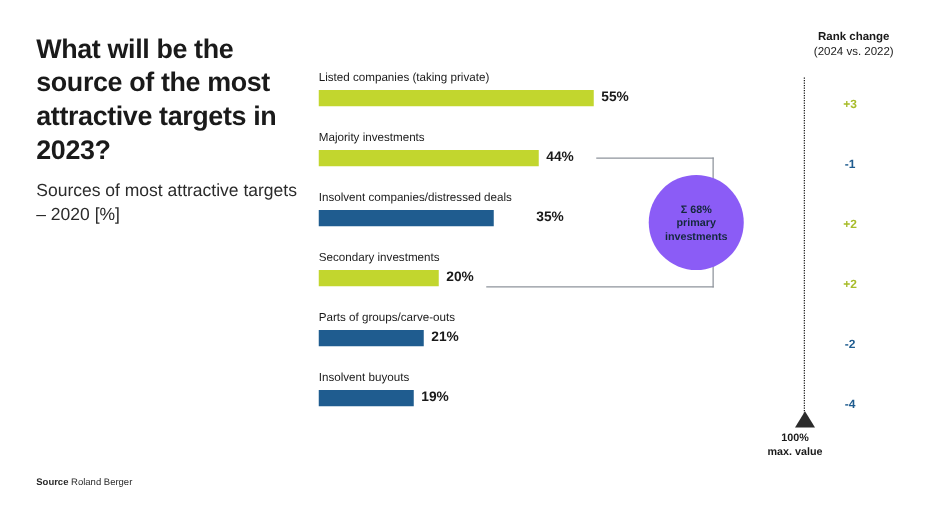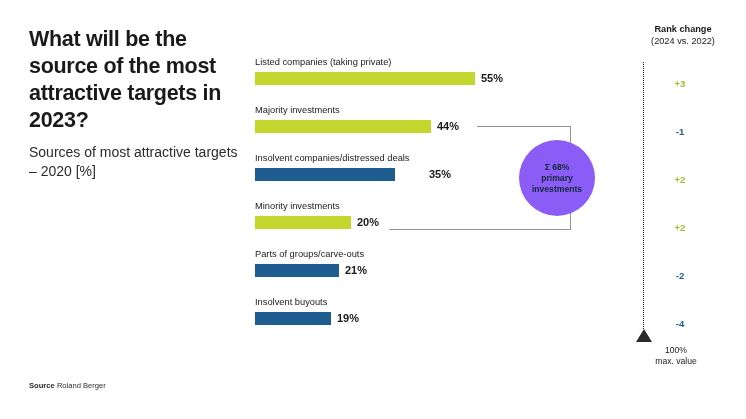--- a/index.html
+++ b/index.html
@@ -171,26 +171,26 @@
     left: 636px;
     top: 329px;
     width: 0;
     height: 0;
     border-left: 8px solid transparent;
     border-right: 8px solid transparent;
     border-bottom: 13px solid #2b2b2b;
   }
   #max-label {
     position: absolute;
-    left: 636px;
+    left: 596px;
     top: 345px;
     width: 80px;
     text-align: center;
     font-size: 8.6px;
-    font-weight: normal;
+    font-weight: bold;
     line-height: 1.3;
     color: #1a1a1a;
   }
 </style>
 </head>
 <body>
 
 <div id="slide">
 
   <div id="headline">What will be the source of the most attractive targets in 2023?</div>
@@ -216,21 +216,21 @@
 
     <div class="bar-row" style="top:154px;">
       <div class="bar-label">Insolvent companies/distressed deals</div>
       <div class="bar-track" style="width:140px;">
         <div class="bar-fill" style="background:#1f5c8f;"></div>
       </div>
       <div class="bar-value" style="left:146px;margin-left:28px;">35%</div>
     </div>
 
     <div class="bar-row" style="top:202px;">
-      <div class="bar-label">Minority investments</div>
+      <div class="bar-label">Secondary investments</div>
       <div class="bar-track" style="width:96px;">
         <div class="bar-fill" style="background:#c2d62e;"></div>
       </div>
       <div class="bar-value" style="left:102px;">20%</div>
     </div>
 
     <div class="bar-row" style="top:250px;">
       <div class="bar-label">Parts of groups/carve-outs</div>
       <div class="bar-track" style="width:84px;">
         <div class="bar-fill" style="background:#1f5c8f;"></div>

